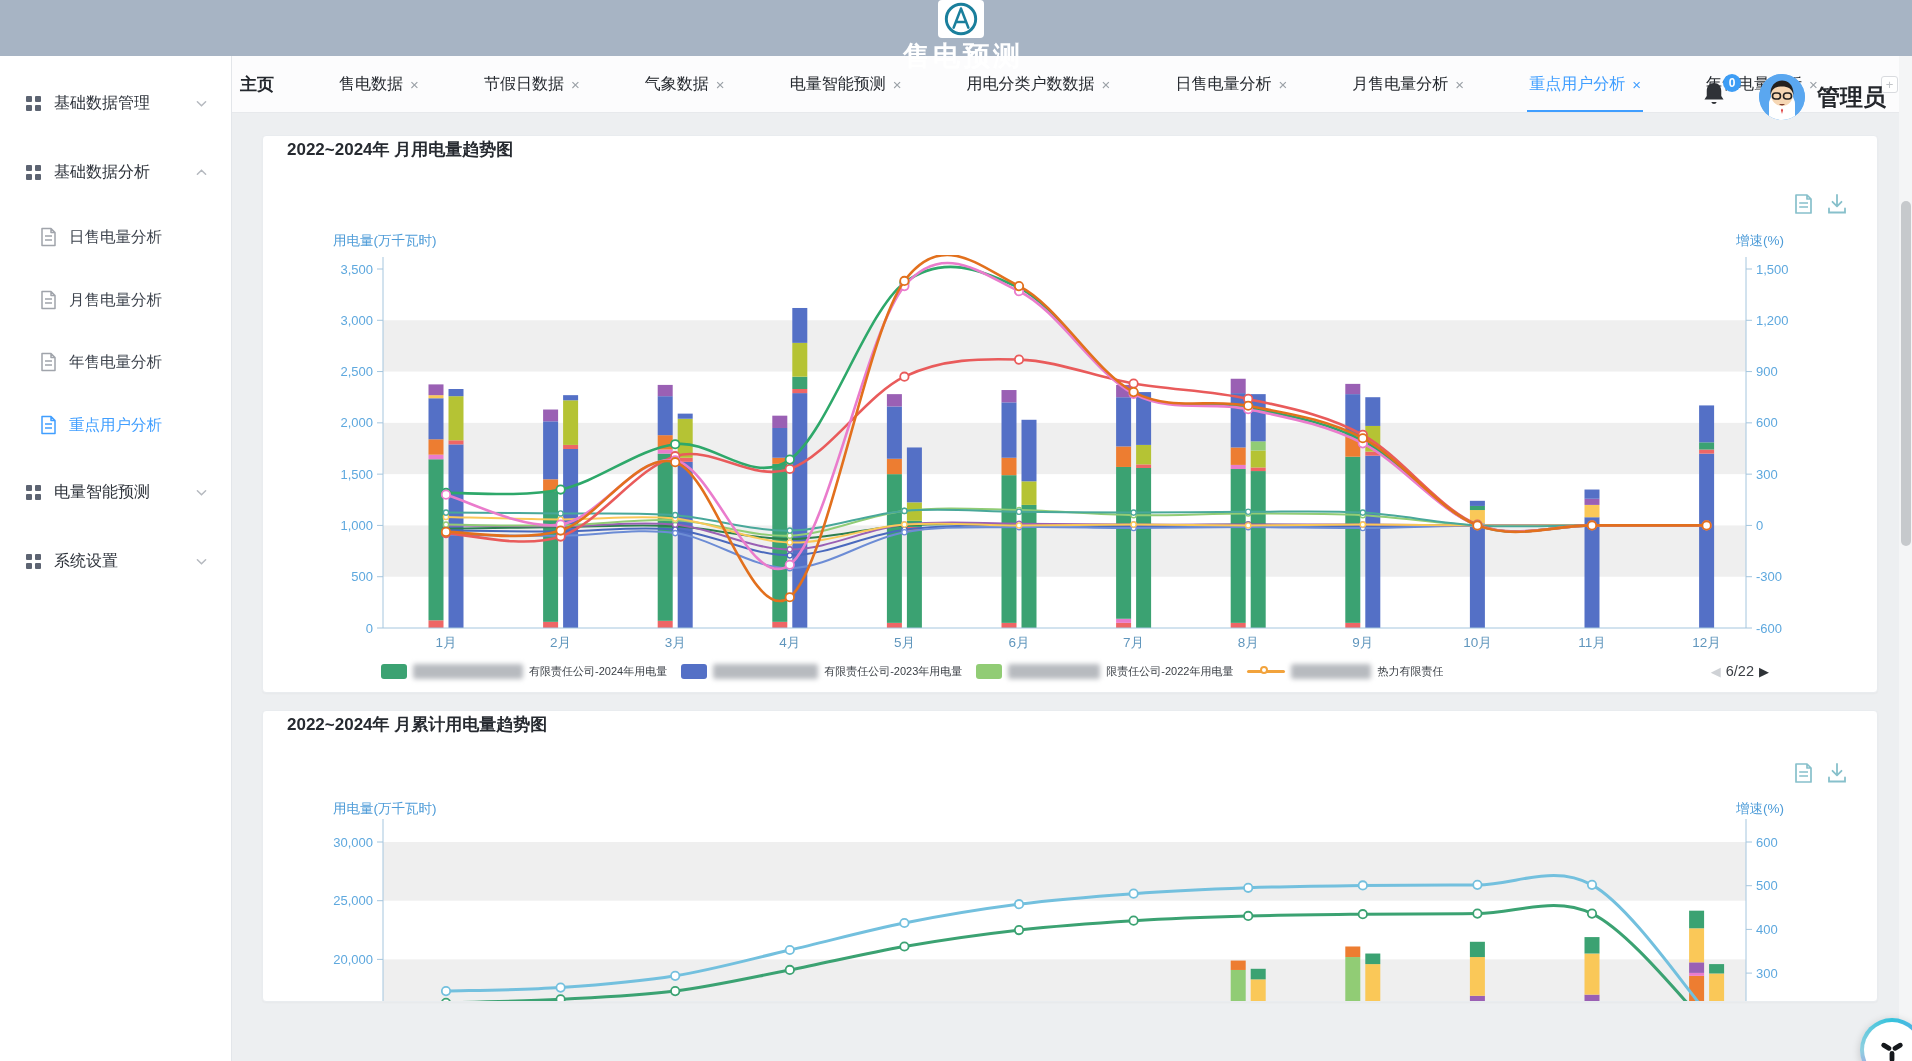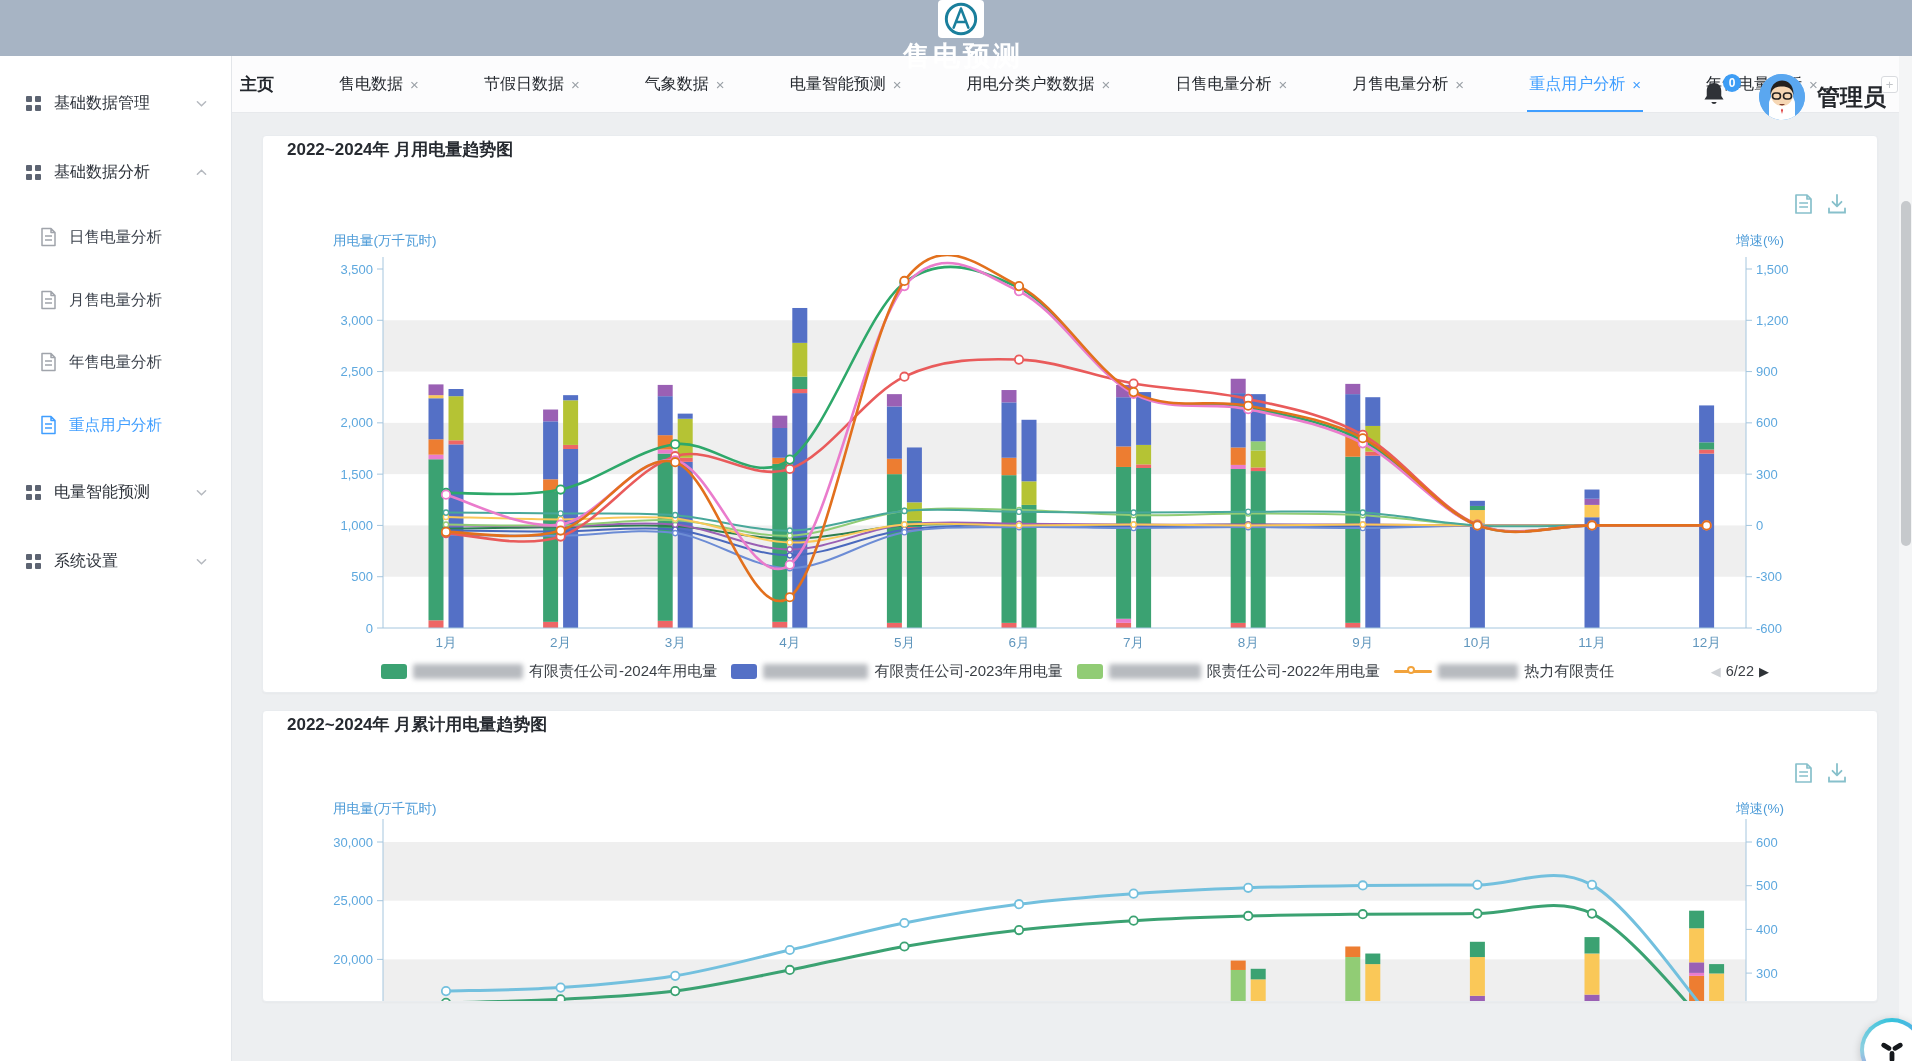--- a/index.html
+++ b/index.html
@@ -48,21 +48,21 @@
   #chart1{top:95px;}
   #chart2{top:80px;}
   
   .legend{position:absolute;left:118px;right:108px;top:522px;height:26px;display:flex;align-items:center;gap:14px;}
   .lg-item{display:flex;align-items:center;gap:6px;cursor:pointer;min-width:0;}
   .lg-sw{width:26px;height:15px;border-radius:3px;flex:0 0 auto;}
   .lg-line{position:relative;width:38px;height:15px;flex:0 0 auto;}
   .lg-line .ln{position:absolute;left:0;right:0;top:6px;height:3px;border-radius:2px;}
   .lg-line .cr{position:absolute;left:13px;top:2px;width:8px;height:8px;border-radius:50%;background:#fff;border:2.5px solid;}
   .lg-blur{height:15px;border-radius:2px;background:#b7babf;filter:blur(2.5px);flex:0 0 auto;}
-  .lg-txt{font-size:15px;color:#3a3f45;white-space:nowrap;overflow:hidden;}
+  .lg-txt{font-size:11px;color:#3a3f45;white-space:nowrap;overflow:hidden;}
   .lg-item:last-of-type .lg-txt{max-width:78px;}
   .lg-pager{margin-left:auto;display:flex;align-items:center;gap:5px;font-size:14.5px;color:#3c4046;flex:0 0 auto;}
   .pg-prev{color:#cfd2d6;cursor:pointer;font-size:13px;}
   .pg-next{color:#2e3237;cursor:pointer;font-size:13px;}
   
   .page-scrollbar{position:absolute;right:0;top:56px;bottom:0;width:13px;background:#f4f5f6;z-index:40;}
   .page-scrollbar .thumb{position:absolute;left:1.5px;width:10px;top:145px;height:345px;background:#c6c9cc;border-radius:5px;}
   .float-btn{position:absolute;left:1860px;top:1018px;width:64px;height:64px;border-radius:50%;background:conic-gradient(#35c3dc,#6fa6ec,#b06ce8,#8fd0e0,#35c3dc);display:flex;align-items:center;justify-content:center;cursor:pointer;z-index:50;box-shadow:0 2px 8px rgba(0,0,0,.18);}
   .float-inner{width:56px;height:56px;border-radius:50%;background:#fff;display:flex;align-items:center;justify-content:center;}
 </style>

